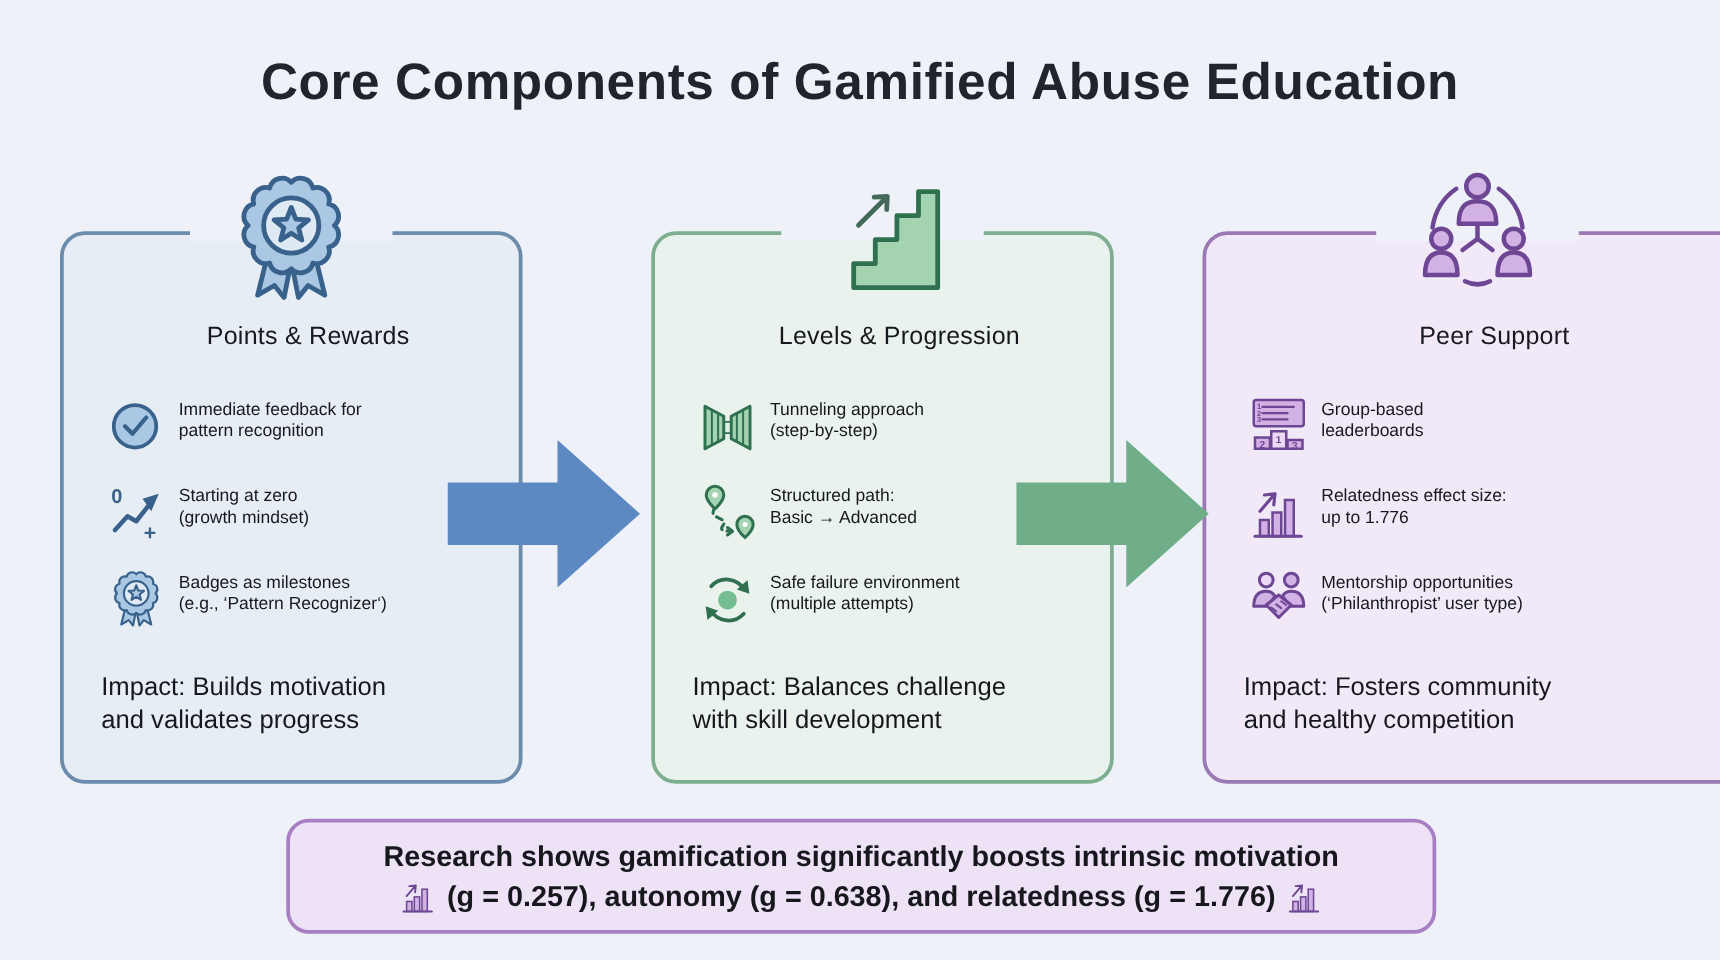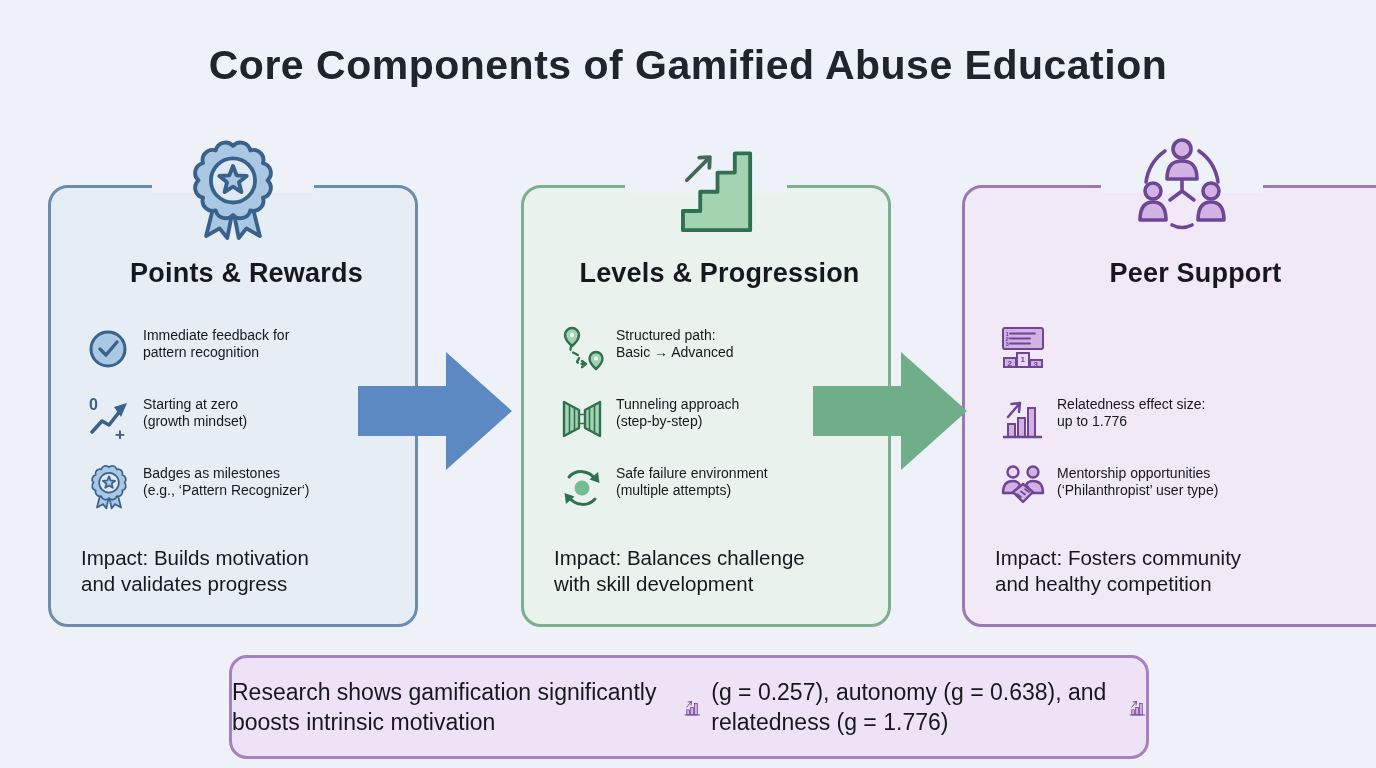--- a/index.html
+++ b/index.html
@@ -25,44 +25,45 @@
   .card.green {left:505px;width:370px;border-color:var(--green-border);background:var(--green-bg);margin-left:16px;}
   .card.purple{left:962px;width:440px;border-color:var(--purple-border);background:var(--purple-bg);}
   .notch{
     position:absolute;top:-4px;left:50%;transform:translateX(-50%);
     width:162px;height:9px;background:var(--page-bg);z-index:2;
   }
   .top-icon{
     position:absolute;top:-52px;left:50%;transform:translateX(-50%);z-index:3;
   }
   .card-title{
-    text-align:center;margin-top:70px;font-size:27px;font-weight:700;
+    text-align:center;margin-top:70px;font-size:20px;font-weight:400;
     letter-spacing:.2px;color:var(--body-text,#16181d);padding-left:27px;
   }
   .bullets{margin:36px 0 0 36px;display:flex;flex-direction:column;gap:21px;}
   .bullet{display:flex;gap:12px;align-items:flex-start;min-height:48px;}
   .bicon{width:44px;height:48px;flex:none;}
   .btext{
     font-size:14px;line-height:1.2;white-space:pre-line;padding-top:2px;
     color:var(--body-text,#16181d);
   }
   .impact{
     margin:34px 30px 0 30px;font-size:20.5px;line-height:1.28;
     color:var(--body-text,#16181d);
   }
   .impact b{font-weight:400;}
   .impact span{white-space:pre-line;}
   .flow-arrow{position:absolute;top:352px;z-index:5;}
   .flow-arrow.blue{left:358px;}
   .flow-arrow.green{left:813px;}
   .banner{
-    position:absolute;left:229px;top:655px;width:920px;height:104px;box-sizing:border-box;
+    position:absolute;left:229px;top:655px;width:920px;height:92px;box-sizing:border-box;
     border:3px solid var(--banner-border);border-radius:18px;background:var(--banner-bg);
-    display:flex;flex-direction:row;justify-content:center;align-items:center;gap:2px;
+    display:flex;flex-direction:column;justify-content:center;align-items:center;gap:2px;
     color:var(--body-text,#1d1430);
+    font-weight:bold;
   }
   .banner .line{font-size:23px;line-height:30px;display:flex;align-items:center;gap:10px;}
   .mini-chart{width:27px;height:27px;}
 </style>
 </head>
 <body>
 
 <div class="stage">
 
   <svg width="0" height="0" style="position:absolute" aria-hidden="true">
@@ -137,42 +138,42 @@
     <div class="top-icon">
       <svg width="96" height="100" viewBox="0 0 100 100">
         <path d="M26,96 L26,76 L44,76 L44,56 L62,56 L62,36 L80,36 L80,16 L96,16 L96,96 Z" fill="var(--green-icon-fill)" stroke="var(--green-icon-stroke)" stroke-width="4" stroke-linejoin="round"></path>
         <path d="M30,44 L54,20 M54,20 L43,20.5 M54,20 L53.5,31" fill="none" stroke="#44695a" stroke-width="4" stroke-linecap="round"></path>
       </svg>
     </div>
     <div class="card-title">Levels &amp; Progression</div>
     <div class="bullets">
       <div class="bullet">
         <svg class="bicon" viewBox="0 0 44 48">
+          <g stroke="var(--green-icon-stroke)" stroke-width="2.4" stroke-linejoin="round">
+            <polygon points="4,8 19,16 19,34 4,42" fill="var(--green-icon-fill)"></polygon>
+            <polygon points="40,8 25,16 25,34 40,42" fill="var(--green-icon-fill)"></polygon>
+            <path d="M9.5,11 L9.5,39 M14.5,13.5 L14.5,36.5 M34.5,11 L34.5,39 M29.5,13.5 L29.5,36.5" stroke-width="1.6"></path>
+            <rect x="19.5" y="20.5" width="5" height="9" fill="var(--green-icon-fill-light)" stroke-width="1.4"></rect>
+          </g>
+        </svg>
+        <div class="btext">Tunneling approach
+(step-by-step)</div>
+      </div>
+      <div class="bullet">
+        <svg class="bicon" viewBox="0 0 44 48">
           <g stroke="var(--green-icon-stroke)" stroke-width="2.4" stroke-linecap="round">
             <path d="M12,20 C5,30 24,27 18,35 C15,39 22,39 26,39 M26,39 L22,36 M26,39 L22,42" fill="none" stroke-dasharray="5,4"></path>
             <path d="M12,3 a7,7 0 0 1 7,7 c0,5 -7,11 -7,11 c0,0 -7,-6 -7,-11 a7,7 0 0 1 7,-7 Z" fill="var(--green-icon-fill)"></path>
             <circle cx="12" cy="10" r="2.2" fill="#ffffff" stroke="none"></circle>
             <path d="M36,27 a6.5,6.5 0 0 1 6.5,6.5 c0,4.6 -6.5,10.5 -6.5,10.5 c0,0 -6.5,-5.9 -6.5,-10.5 a6.5,6.5 0 0 1 6.5,-6.5 Z" fill="var(--green-icon-fill)"></path>
             <circle cx="36" cy="33.5" r="2" fill="#ffffff" stroke="none"></circle>
           </g>
         </svg>
         <div class="btext">Structured path:
 Basic → Advanced</div>
-      </div>
-      <div class="bullet">
-        <svg class="bicon" viewBox="0 0 44 48">
-          <g stroke="var(--green-icon-stroke)" stroke-width="2.4" stroke-linejoin="round">
-            <polygon points="4,8 19,16 19,34 4,42" fill="var(--green-icon-fill)"></polygon>
-            <polygon points="40,8 25,16 25,34 40,42" fill="var(--green-icon-fill)"></polygon>
-            <path d="M9.5,11 L9.5,39 M14.5,13.5 L14.5,36.5 M34.5,11 L34.5,39 M29.5,13.5 L29.5,36.5" stroke-width="1.6"></path>
-            <rect x="19.5" y="20.5" width="5" height="9" fill="var(--green-icon-fill-light)" stroke-width="1.4"></rect>
-          </g>
-        </svg>
-        <div class="btext">Tunneling approach
-(step-by-step)</div>
       </div>
       <div class="bullet">
         <svg class="bicon" viewBox="0 0 44 48">
           <circle cx="22" cy="25" r="7.5" fill="#74bd90" stroke="none"></circle>
           <g fill="none" stroke="var(--green-icon-stroke)" stroke-width="3" stroke-linecap="round">
             <path d="M9,14 A16.5,16.5 0 0 1 35,16"></path>
             <path d="M35,36 A16.5,16.5 0 0 1 9,34"></path>
           </g>
           <polygon points="38,9 39.5,20 29.5,16.5" fill="var(--green-icon-stroke)"></polygon>
           <polygon points="6,41 4.5,30 14.5,33.5" fill="var(--green-icon-stroke)"></polygon>
@@ -225,20 +226,22 @@
             <rect x="3" y="33" width="12" height="9" stroke-width="2" fill="var(--purple-icon-fill)"></rect>
             <rect x="16" y="28" width="12" height="14" stroke-width="2" fill="var(--purple-icon-fill-light)"></rect>
             <rect x="29" y="35" width="12" height="7" stroke-width="2" fill="var(--purple-icon-fill)"></rect>
             <g font-size="8" font-weight="700" stroke="none" fill="var(--purple-icon-stroke)">
               <text x="6.5" y="41">2</text>
                 <text x="19.5" y="37">1</text>
                 <text x="32.5" y="42">3</text>
             </g>
           </g>
         </svg>
+        <div class="btext">Group-based
+leaderboards</div>
       </div>
       <div class="bullet">
         <svg class="bicon" viewBox="0 0 44 44">
           <use href="#sym-barchart"></use>
         </svg>
         <div class="btext">Relatedness effect size:
 up to 1.776</div>
       </div>
       <div class="bullet">
         <svg class="bicon" viewBox="0 0 44 48">

